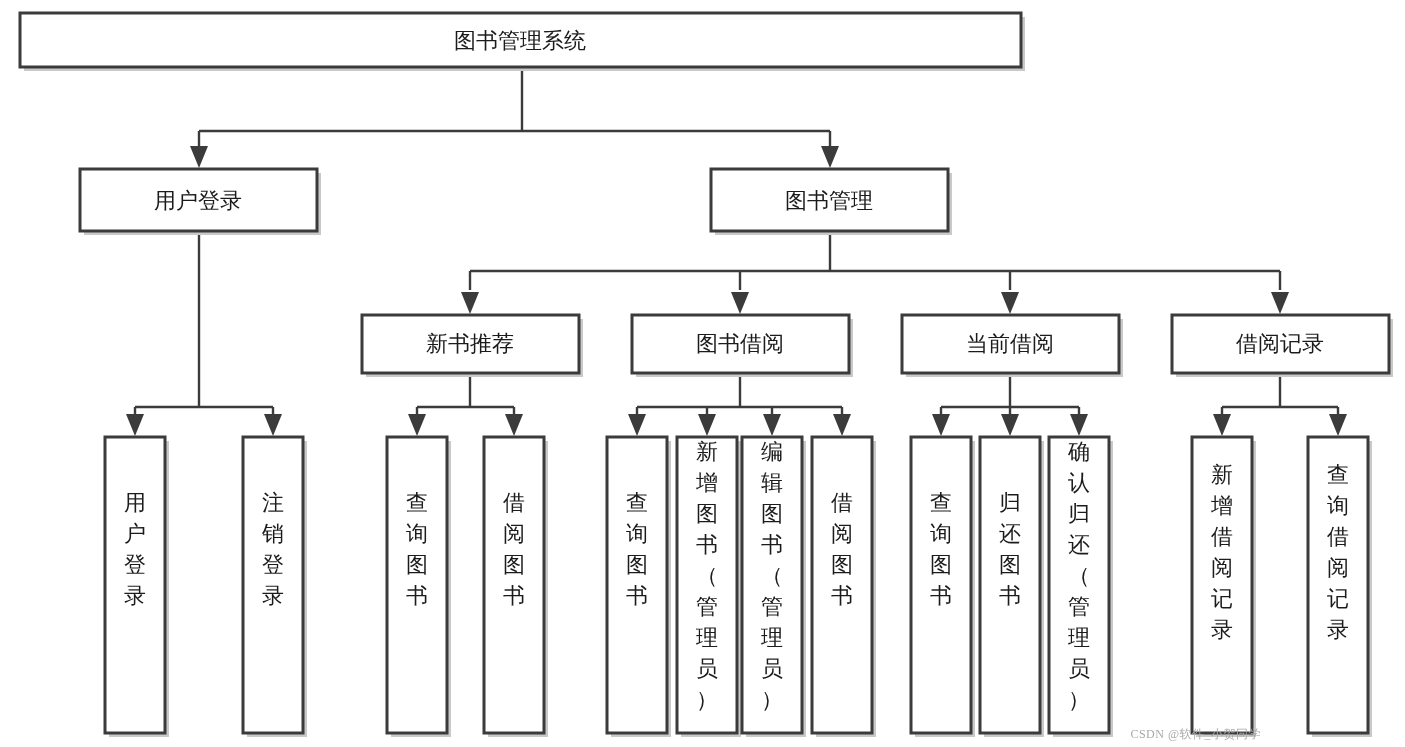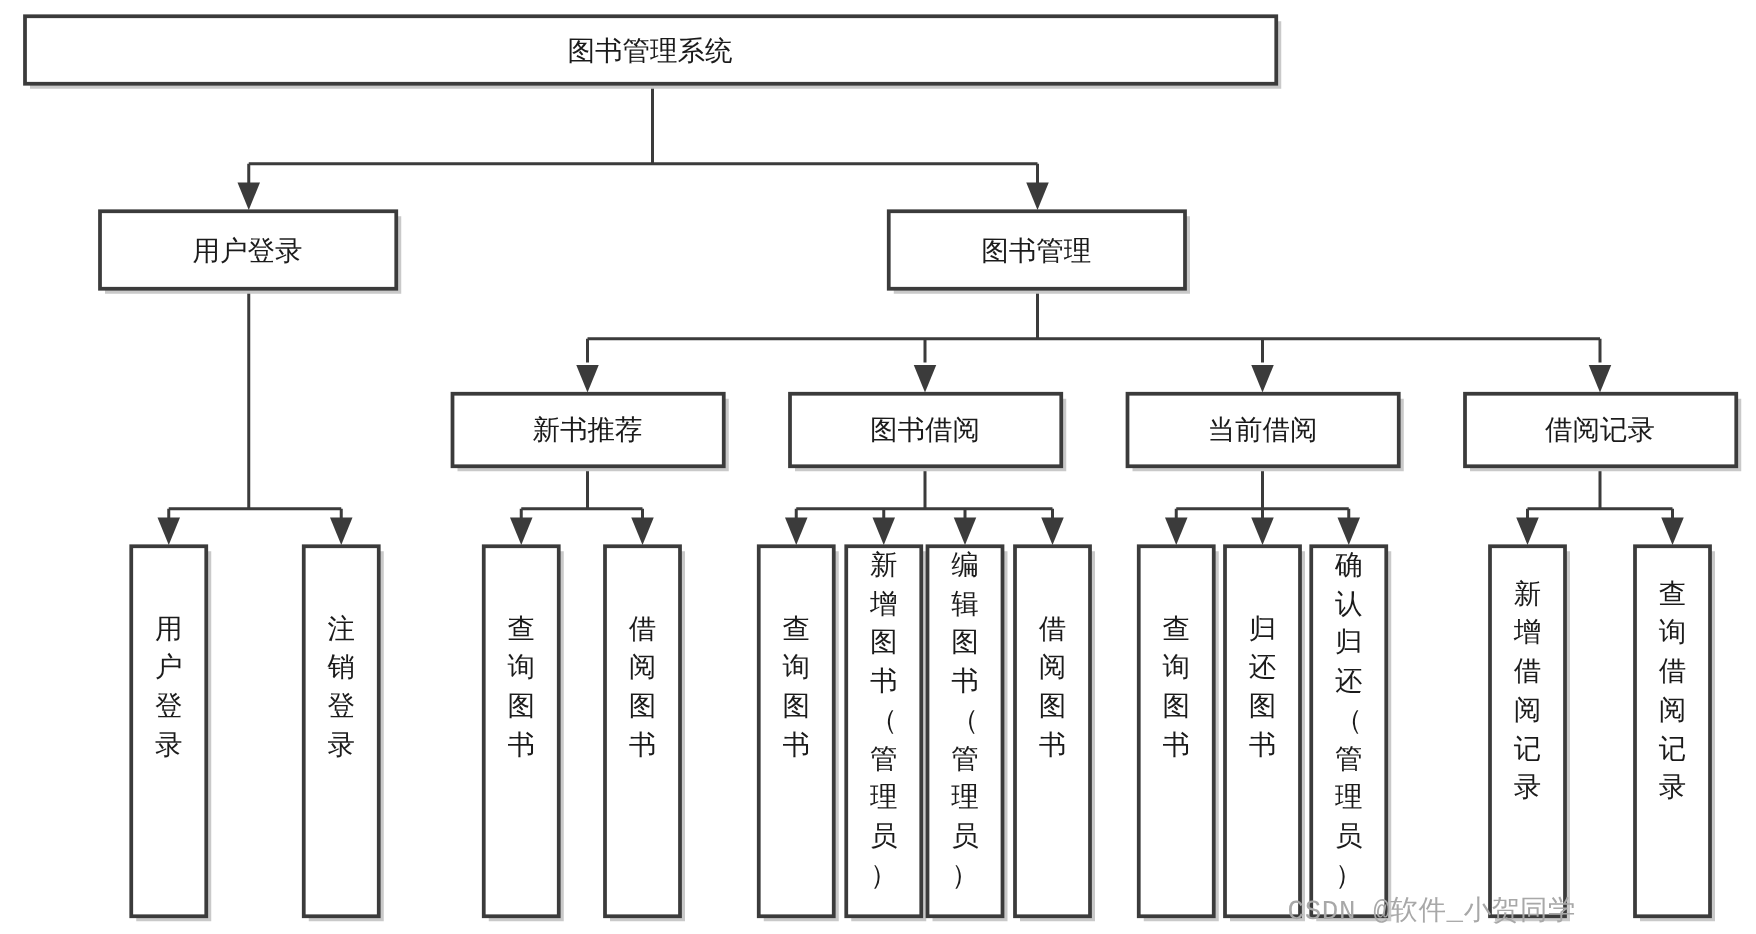--- a/index.html
+++ b/index.html
@@ -56,22 +56,22 @@
   .node-label-v {
     font-family: "DejaVu Sans", "Liberation Sans", sans-serif;
     font-size: 22px;
     fill: #1b1b1b;
     text-anchor: middle;
   }
   .watermark {
     position: absolute;
     right: 8px;
     bottom: 4px;
-    font-family: Liberation Mono, monospace;
-    font-size: 22px;
+    font-family: Liberation Serif, serif;
+    font-size: 12px;
     color: #a8a8a8;
     letter-spacing: 0.5px;
     white-space: nowrap;
     pointer-events: none;
   }
 </style>
 </head>
 <body>
 
 <div id="diagram-root">

